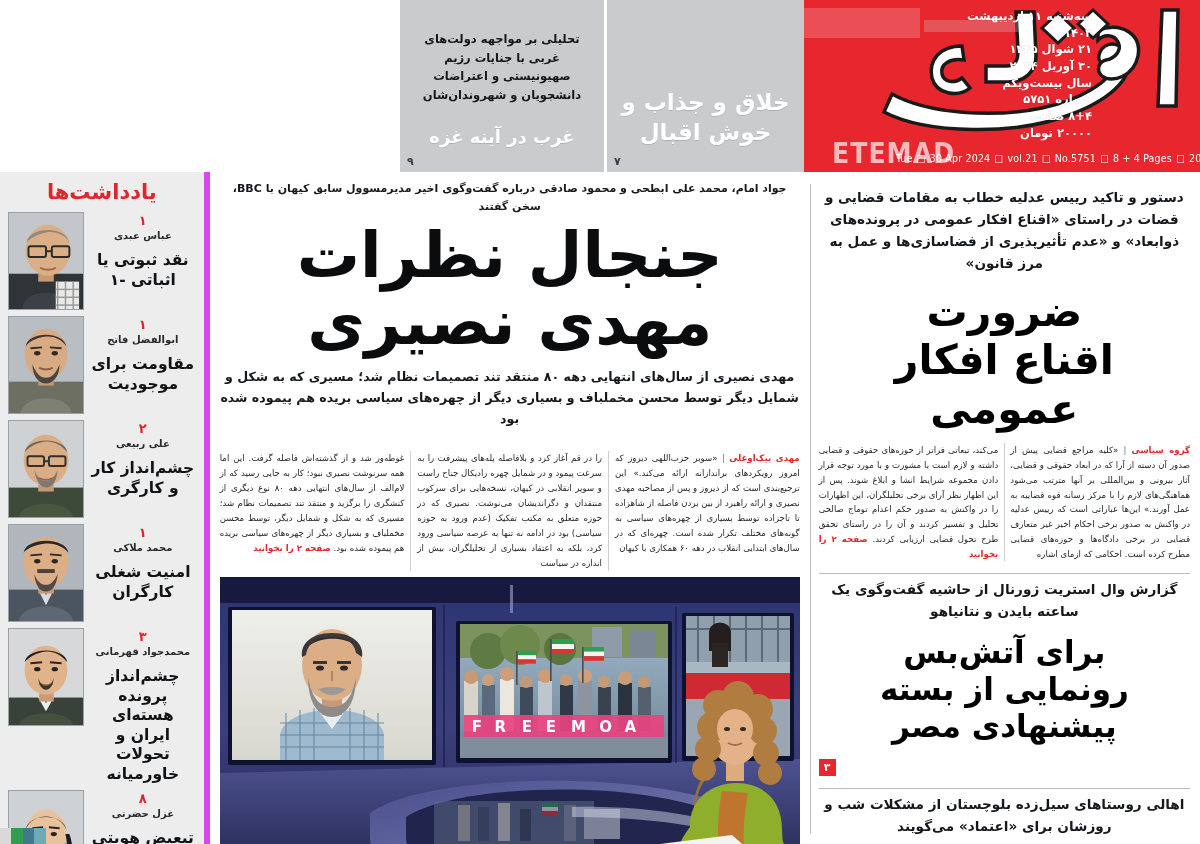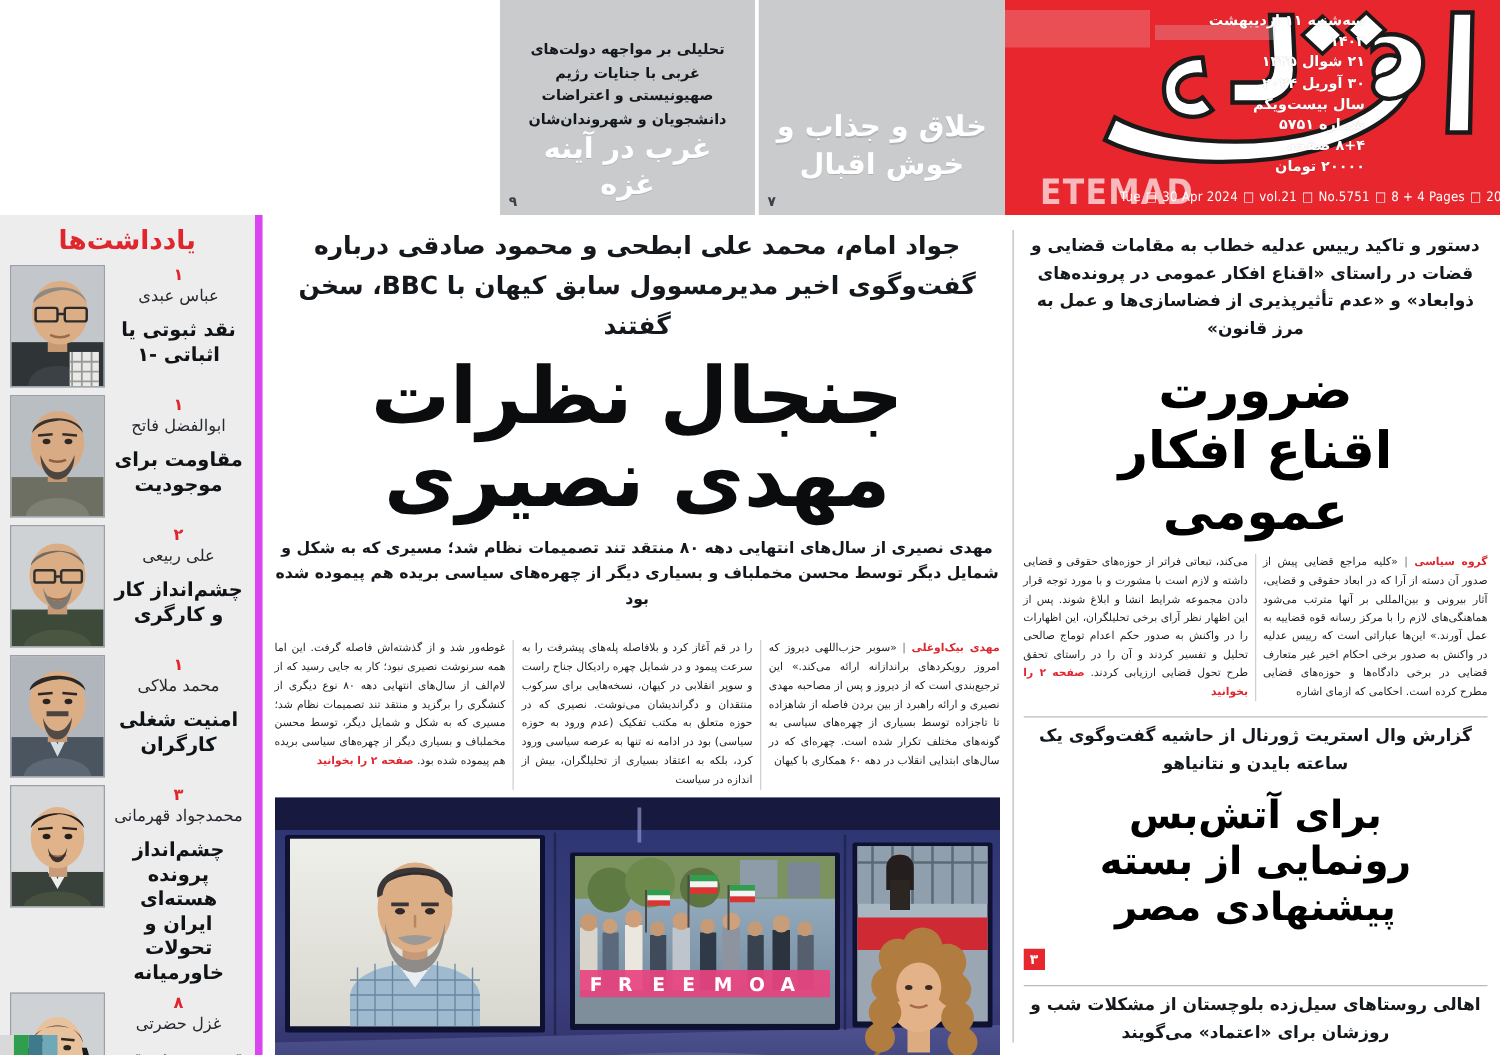--- a/index.html
+++ b/index.html
@@ -66,21 +66,21 @@
     color: #14181c; font-size: 11.5px; font-weight: 700; line-height: 1.62; margin-top: 16px;
   }
   .teaser.t2 .kick { font-size: 13.5px; line-height: 1.55; }
   .teaser .hl {
     color: #ffffff; font-weight: 700; line-height: 1.3;
     margin-top: auto; margin-bottom: 6px;
     text-shadow: 0 1px 0 rgba(0,0,0,.12);
   }
   .teaser.t1 .hl { font-size: 23px; }
   .teaser.t2 .hl { font-size: 22px; margin-top: 10px; letter-spacing: .5px; }
-  .teaser.t3 .hl { font-size: 23px; }
+  .teaser.t3 .hl { font-size: 18px; }
   .teaser.t2 .tagline {
     color: #14181c; font-size: 12px; font-weight: 700; margin-top: auto;
   }
   .pgnum {
     position: absolute; left: 7px; bottom: 4px;
     font-size: 11px; color: #3b4046; font-weight: 700;
   }
 
   
   .body-area { position: absolute; left: 0; top: 172px; width: 1200px; height: 672px; display: flex; }
@@ -119,21 +119,21 @@
 
   .sq-pg {
     position: absolute; left: 0; width: 17px; height: 17px;
     background: #e8262d; color: #fff; font-size: 11px; font-weight: 700;
     display: flex; align-items: center; justify-content: center;
   }
 
   
   .col-center { width: 600px; padding: 8px 10px 0 10px; position: relative; }
   .center-kick {
-    text-align: center; font-size: 20px; font-weight: 700; color: #15191d;
+    text-align: center; font-size: 11px; font-weight: 700; color: #15191d;
     line-height: 1.6;
   }
   .center-headline {
     text-align: center; font-size: 63px; font-weight: 700; color: #0a0c0e;
     line-height: 1.06; letter-spacing: -1.5px; margin: 8px 0 10px;
   }
   .center-sub {
     text-align: center; font-size: 12.6px; font-weight: 700; color: #15191d;
     line-height: 1.66; margin-bottom: 22px;
   }
@@ -147,21 +147,21 @@
     border-right: 6px solid #d946ef;
     padding: 6px 8px 0 8px;
   }
   .side-title {
     color: #e0262d; font-size: 21px; font-weight: 700; text-align: center;
     padding: 2px 0 4px;
   }
   .note { display: flex; gap: 6px; align-items: flex-start; padding: 4px 0 2px; }
   .note .txt { flex: 1; text-align: center; padding-top: 2px; }
   .note .pg { color: #e0262d; font-size: 13px; font-weight: 700; line-height: 1; }
-  .note .author { font-size: 13px; color: #26292d; font-weight: 400; margin: 3px 0 10px; }
+  .note .author { font-size: 10px; color: #26292d; font-weight: 700; margin: 3px 0 10px; }
   .note .title { font-size: 15.5px; font-weight: 700; color: #111417; line-height: 1.26; }
   .portrait {
     width: 76px; height: 98px; flex: 0 0 76px;
     border: 1px solid #9aa0a6; background: #c8cbcf; overflow: hidden; position: relative;
   }
   .portrait svg { display: block; width: 100%; height: 100%; }
 
   .mini-flag {
     position: absolute; left: 0; bottom: 0; width: 46px; height: 16px;
     display: flex;

